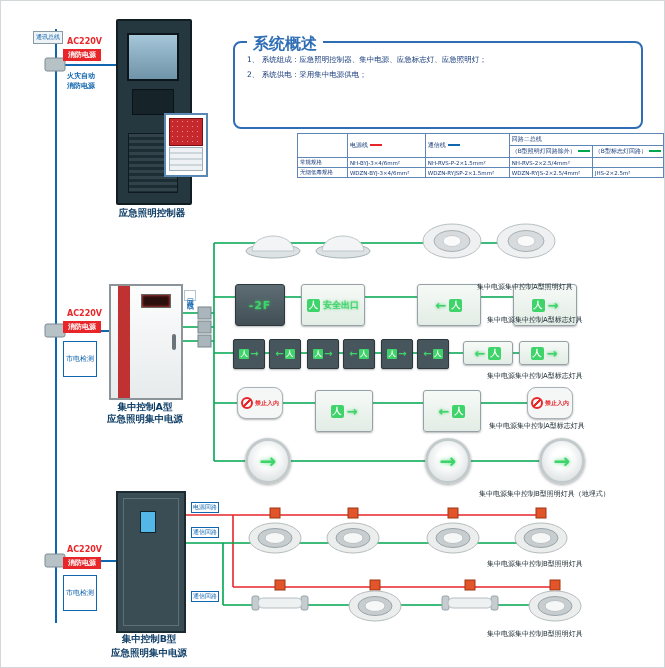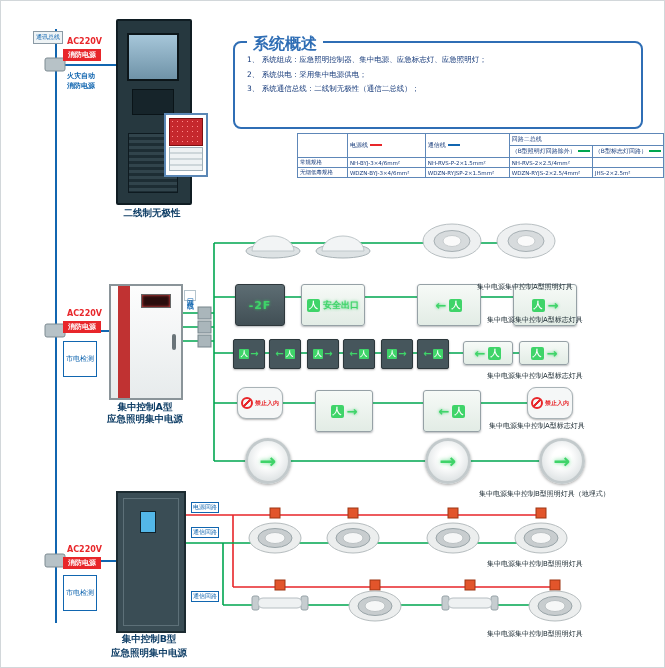--- a/index.html
+++ b/index.html
@@ -130,21 +130,21 @@
     <div class="cab1-vent"></div>
   </div>
   <div class="auxbox abs">
     <div class="aux-led"></div>
     <div class="aux-rows"></div>
   </div>
   <div class="pl-ac abs" style="left:66px;top:36px;">AC220V</div>
   <div class="pl-fire abs" style="left:62px;top:48px;">消防电源</div>
   <div class="pl-sys abs" style="left:66px;top:70px;">火灾自动</div>
   <div class="pl-sys abs" style="left:66px;top:80px;">消防电源</div>
-  <div class="cabcap abs" style="left:92px;top:206px;width:118px;">二线制无极性</div>
+  <div class="cabcap abs" style="left:92px;top:206px;width:118px;">应急照明控制器</div>
 
   <div class="cab2 abs">
     <div class="cab2-stripe"></div>
     <div class="cab2-display"></div>
     <div class="cab2-handle"></div>
   </div>
   <div class="pl-ac abs" style="left:66px;top:308px;">AC220V</div>
   <div class="pl-fire abs" style="left:62px;top:320px;">消防电源</div>
   <div class="pl-mains abs" style="left:62px;top:340px;">市电检测</div>
   <div class="vloop abs">回路二总线</div>
@@ -163,21 +163,20 @@
 
   <div class="loopbox abs" style="left:190px;top:501px;">电源回路</div>
   <div class="loopbox abs" style="left:190px;top:526px;">通信回路</div>
   <div class="loopbox abs" style="left:190px;top:590px;">通信回路</div>
 
   <div class="ovbox abs">
     <div class="ovtitle">系统概述</div>
     <ul class="ovlist">
       <li>1、 系统组成：应急照明控制器、集中电源、应急标志灯、应急照明灯；</li>
       <li>2、 系统供电：采用集中电源供电；</li>
-      <li>3、 系统通信总线：二线制无极性（通信二总线）；</li>
     </ul>
   </div>
 
   <table class="ctable">
     <colgroup>
         <col style="width:50px">
         <col style="width:78px">
         <col style="width:84px">
         <col style="width:70px">
         <col style="width:66px">

